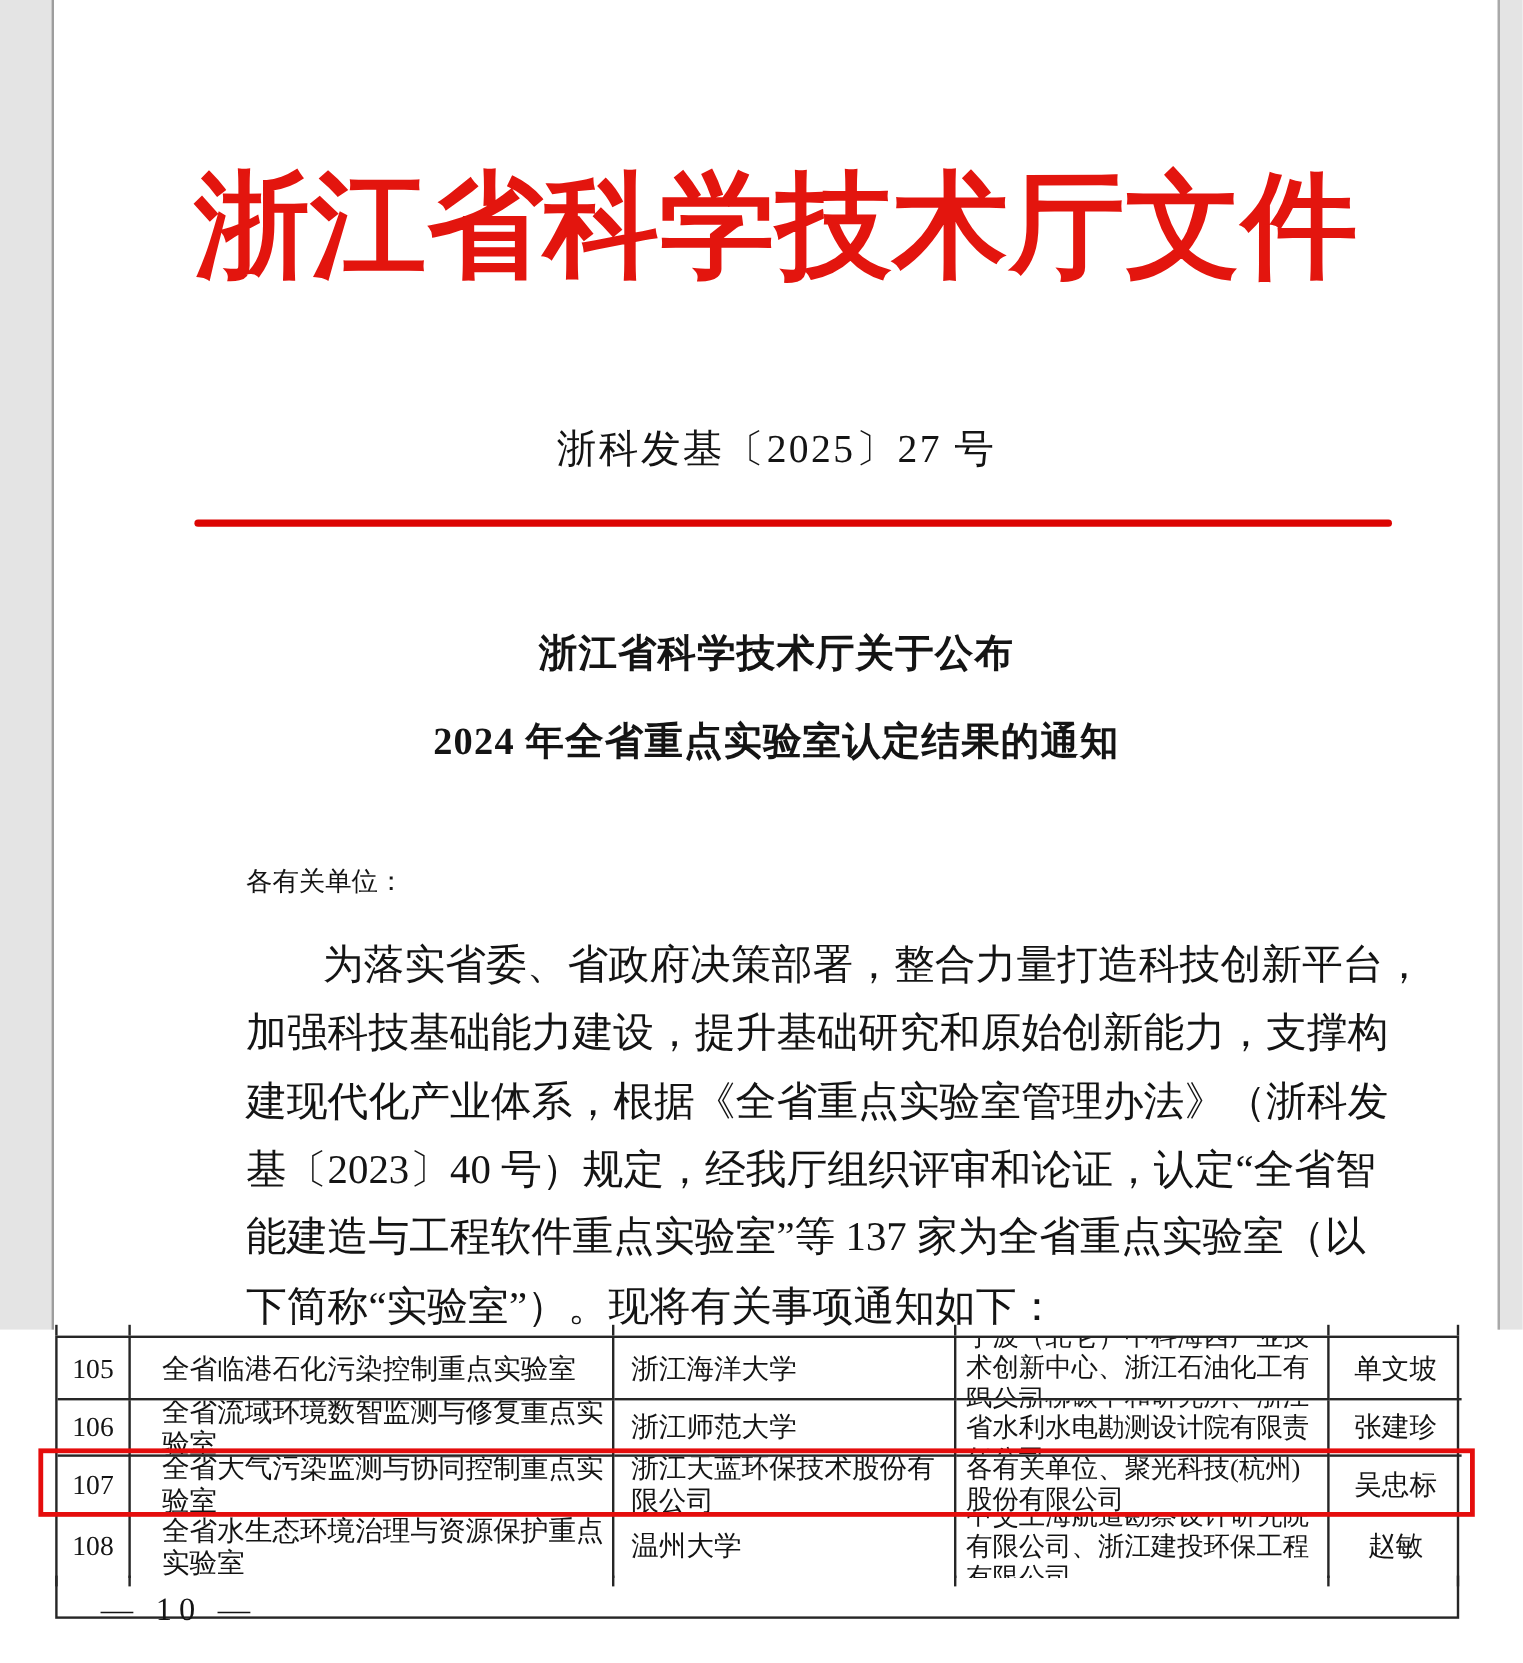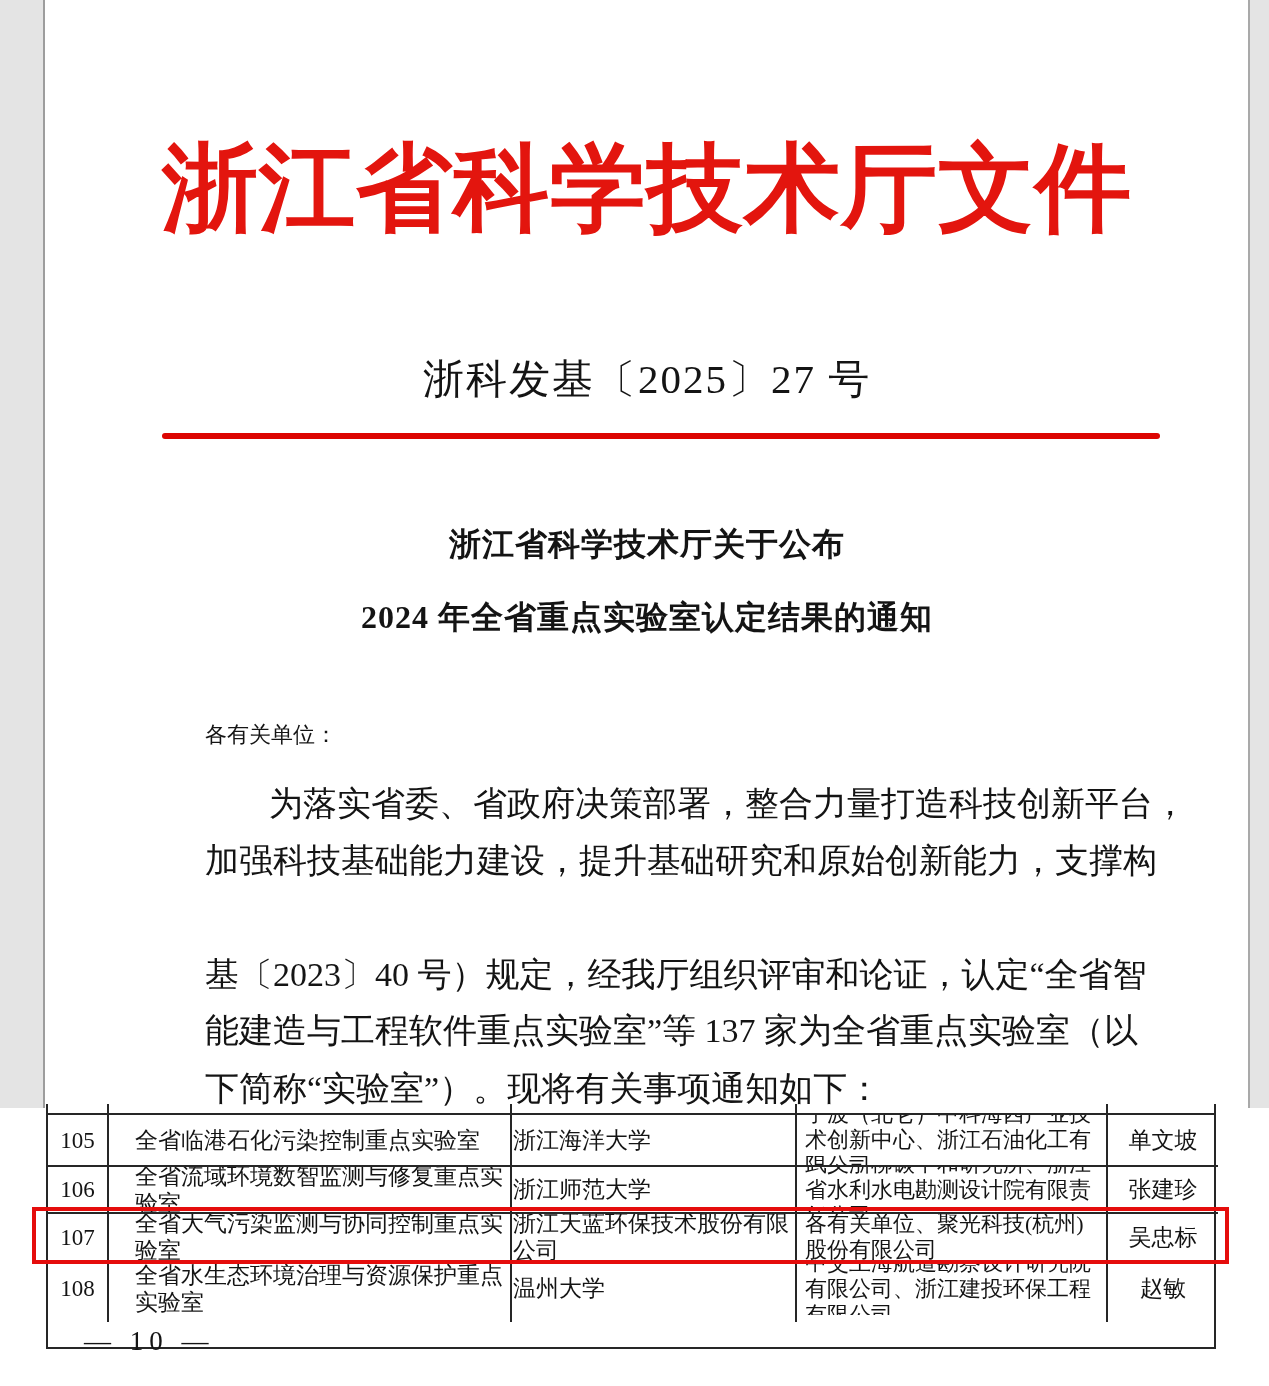--- a/index.html
+++ b/index.html
@@ -11,21 +11,21 @@
   .gutter{position:absolute;top:0;height:1108px;background:#e4e4e4;}
   .gutter.left{left:0;width:43px;border-right:2px solid #9d9d9d;}
   .gutter.right{left:1248px;width:21px;border-left:2px solid #a9a9a9;}
 
   .center-band{position:absolute;left:45px;width:1204px;text-align:center;}
 
   .red-head{
     top:134px;font-size:96px;line-height:1.15;font-weight:bold;
     color:#e3150e;letter-spacing:1px;white-space:nowrap;
   }
-  .doc-no{top:352px;font-size:41px;letter-spacing:2px;}
+  .doc-no{top:352px;font-size:33px;letter-spacing:2px;}
   .red-rule{position:absolute;left:162px;top:433px;width:998px;height:6px;background:#dc0502;border-radius:3px;}
   .notice-title{font-weight:bold;font-size:32px;letter-spacing:1px;white-space:nowrap;}
   .nt1{top:523px;}
   .nt2{top:596px;}
 
   .salutation{position:absolute;left:205px;top:720px;font-size:22px;}
   .bodyline{
     position:absolute;left:205px;width:908px;font-size:34px;white-space:nowrap;
     text-align:justify;text-align-last:justify;
   }
@@ -41,21 +41,21 @@
     font-size:23px;line-height:27px;
   }
   .cell{
     border-right:2px solid #262626;border-bottom:2px solid #262626;
     box-sizing:border-box;display:flex;align-items:center;overflow:hidden;
   }
   .cell.colend{border-right:none;}
   .cell.rowend{border-bottom:none;}
   .cell.num,.cell.person{justify-content:center;text-align:center;}
   .cell.lab{padding-left:26px;}
-  .cell.inst{padding-left:1px;}
+  .cell.inst{padding-left:14px;}
   .cell.part{padding:1px 8px;font-size:22px;line-height:26px;}
 
   .stub{position:absolute;width:2px;background:#262626;}
   .stub.top{top:1104px;height:9px;}
   .stub.bot{top:1313px;height:9px;}
 
   .hl-box{
     position:absolute;left:32px;top:1207px;width:1197px;height:57px;
     border:4px solid #e50d0c;box-sizing:border-box;z-index:6;background:transparent;
   }
@@ -76,20 +76,21 @@
 
   <div class="red-rule"></div>
 
   <div class="center-band notice-title nt1">浙江省科学技术厅关于公布</div>
   <div class="center-band notice-title nt2">2024 年全省重点实验室认定结果的通知</div>
 
   <div class="salutation">各有关单位：</div>
 
   <div class="bodyline indent" style="top:781px">为落实省委、省政府决策部署，整合力量打造科技创新平台，</div>
   <div class="bodyline" style="top:838px">加强科技基础能力建设，提升基础研究和原始创新能力，支撑构</div>
+  <div class="bodyline" style="top:895px">建现代化产业体系，根据《全省重点实验室管理办法》（浙科发</div>
   <div class="bodyline" style="top:952px">基〔2023〕40 号）规定，经我厅组织评审和论证，认定“全省智</div>
   <div class="bodyline" style="top:1008px">能建造与工程软件重点实验室”等 137 家为全省重点实验室（以</div>
   <div class="bodyline last" style="top:1066px">下简称“实验室”）。现将有关事项通知如下：</div>
 
   <div class="stub top" style="left:46px"></div>
   <div class="stub top" style="left:107px"></div>
   <div class="stub top" style="left:510px"></div>
   <div class="stub top" style="left:795px"></div>
   <div class="stub top" style="left:1106px"></div>
   <div class="stub top" style="left:1214px"></div>

